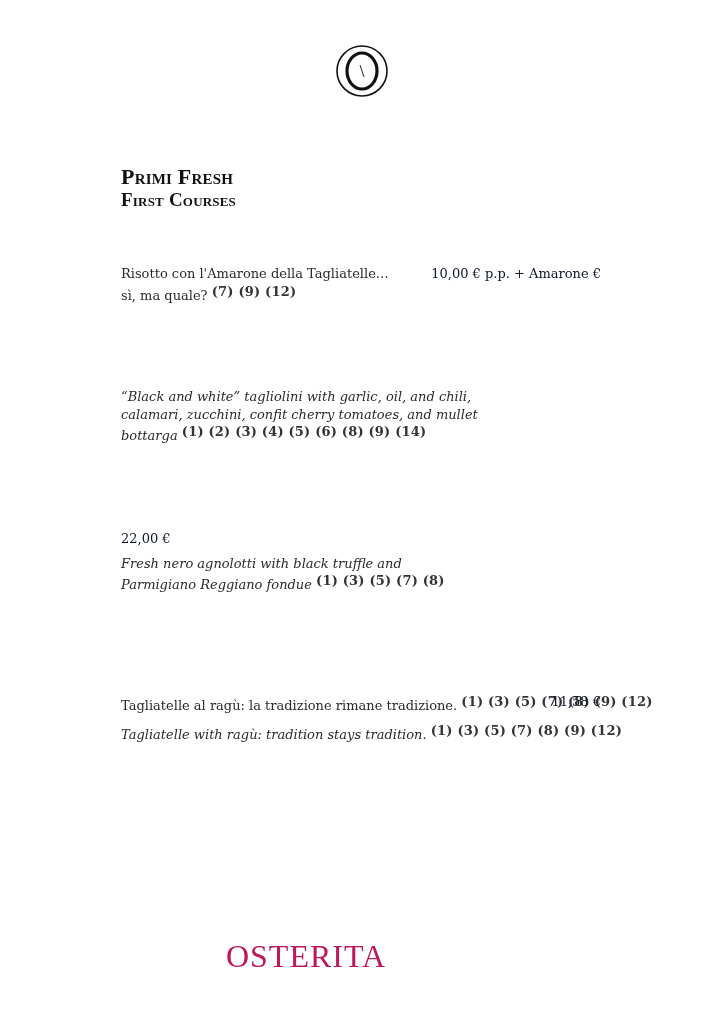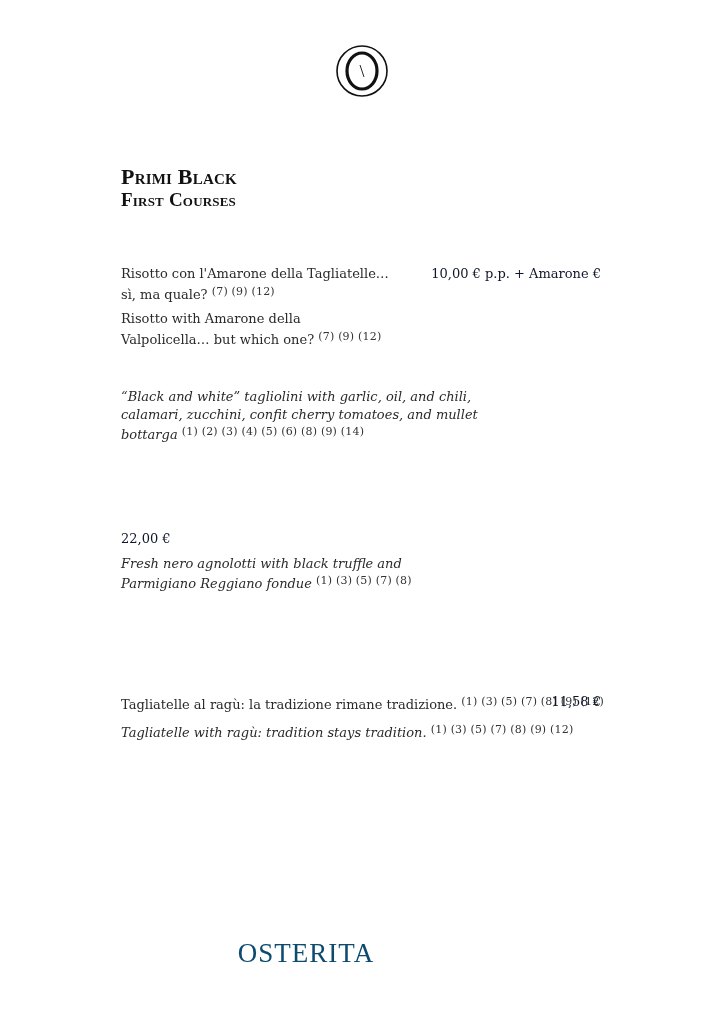--- a/index.html
+++ b/index.html
@@ -21,53 +21,49 @@
     .item { position: absolute; left: 121px; width: 480px; }
     .row { display: flex; justify-content: space-between; align-items: flex-start; }
     .it {
       font-size: 13px; line-height: 17.5px; color: #2a2a2a;
     }
     .en {
       font-size: 13px; line-height: 17.5px; color: #2a2a2a; margin-top: 7px;
     }
     .en.italic { font-style: italic; }
     .price { font-size: 13px; line-height: 17.5px; white-space: nowrap; color: #0f172a; }
-    .al { font-size: 11px; vertical-align: 4px; color: #333; letter-spacing: 0.2px; }
+    .al { font-size: 13px; vertical-align: 4px; color: #333; letter-spacing: 0.2px; font-weight: bold; }
     .footer {
       position: absolute; left: 0; width: 612px; top: 938px; text-align: center;
-      font-family: "Liberation Serif", serif; font-size: 27px; letter-spacing: 1px; color: #0c4a6e;
+      font-family: "Liberation Serif", serif; font-size: 32px; letter-spacing: 1px; color: #be185d;
     }
   </style>
 </head>
 <body>
 
 <div class="logo">
   <svg width="54" height="54" viewBox="0 0 54 54">
     <circle cx="27" cy="27" r="25" fill="none" stroke="#111" stroke-width="1.6"></circle>
     <ellipse cx="27" cy="27" rx="15" ry="18" fill="none" stroke="#111" stroke-width="3.2"></ellipse>
     <line x1="25" y1="21" x2="29" y2="33" stroke="#111" stroke-width="0.9"></line>
   </svg>
 </div>
 
 <div class="heading">
-  <div class="h1">Primi Black</div>
+  <div class="h1">Primi Fresh</div>
   <div class="h2">First Courses</div>
 </div>
 
 <div class="item" style="top:265px;">
   <div class="row">
     <div class="it" style="width:270px;">
       <span>Risotto con l'Amarone della Tagliatelle… sì, ma quale?</span>
       <span class="al">(7) (9) (12)</span>
     </div>
     <div class="price">10,00 € p.p. + Amarone €</div>
-  </div>
-  <div class="en" style="width:270px;">
-    <span>Risotto with Amarone della Valpolicella… but which one?</span>
-    <span class="al">(7) (9) (12)</span>
   </div>
 </div>
 
 <div class="item" style="top:381px;">
   <div class="en italic" style="width:400px;">
     <span>“Black and white” tagliolini with garlic, oil, and chili, calamari, zucchini, confit cherry tomatoes, and mullet bottarga</span>
     <span class="al" style="font-style:normal;">(1) (2) (3) (4) (5) (6) (8) (9) (14)</span>
   </div>
 </div>
 

